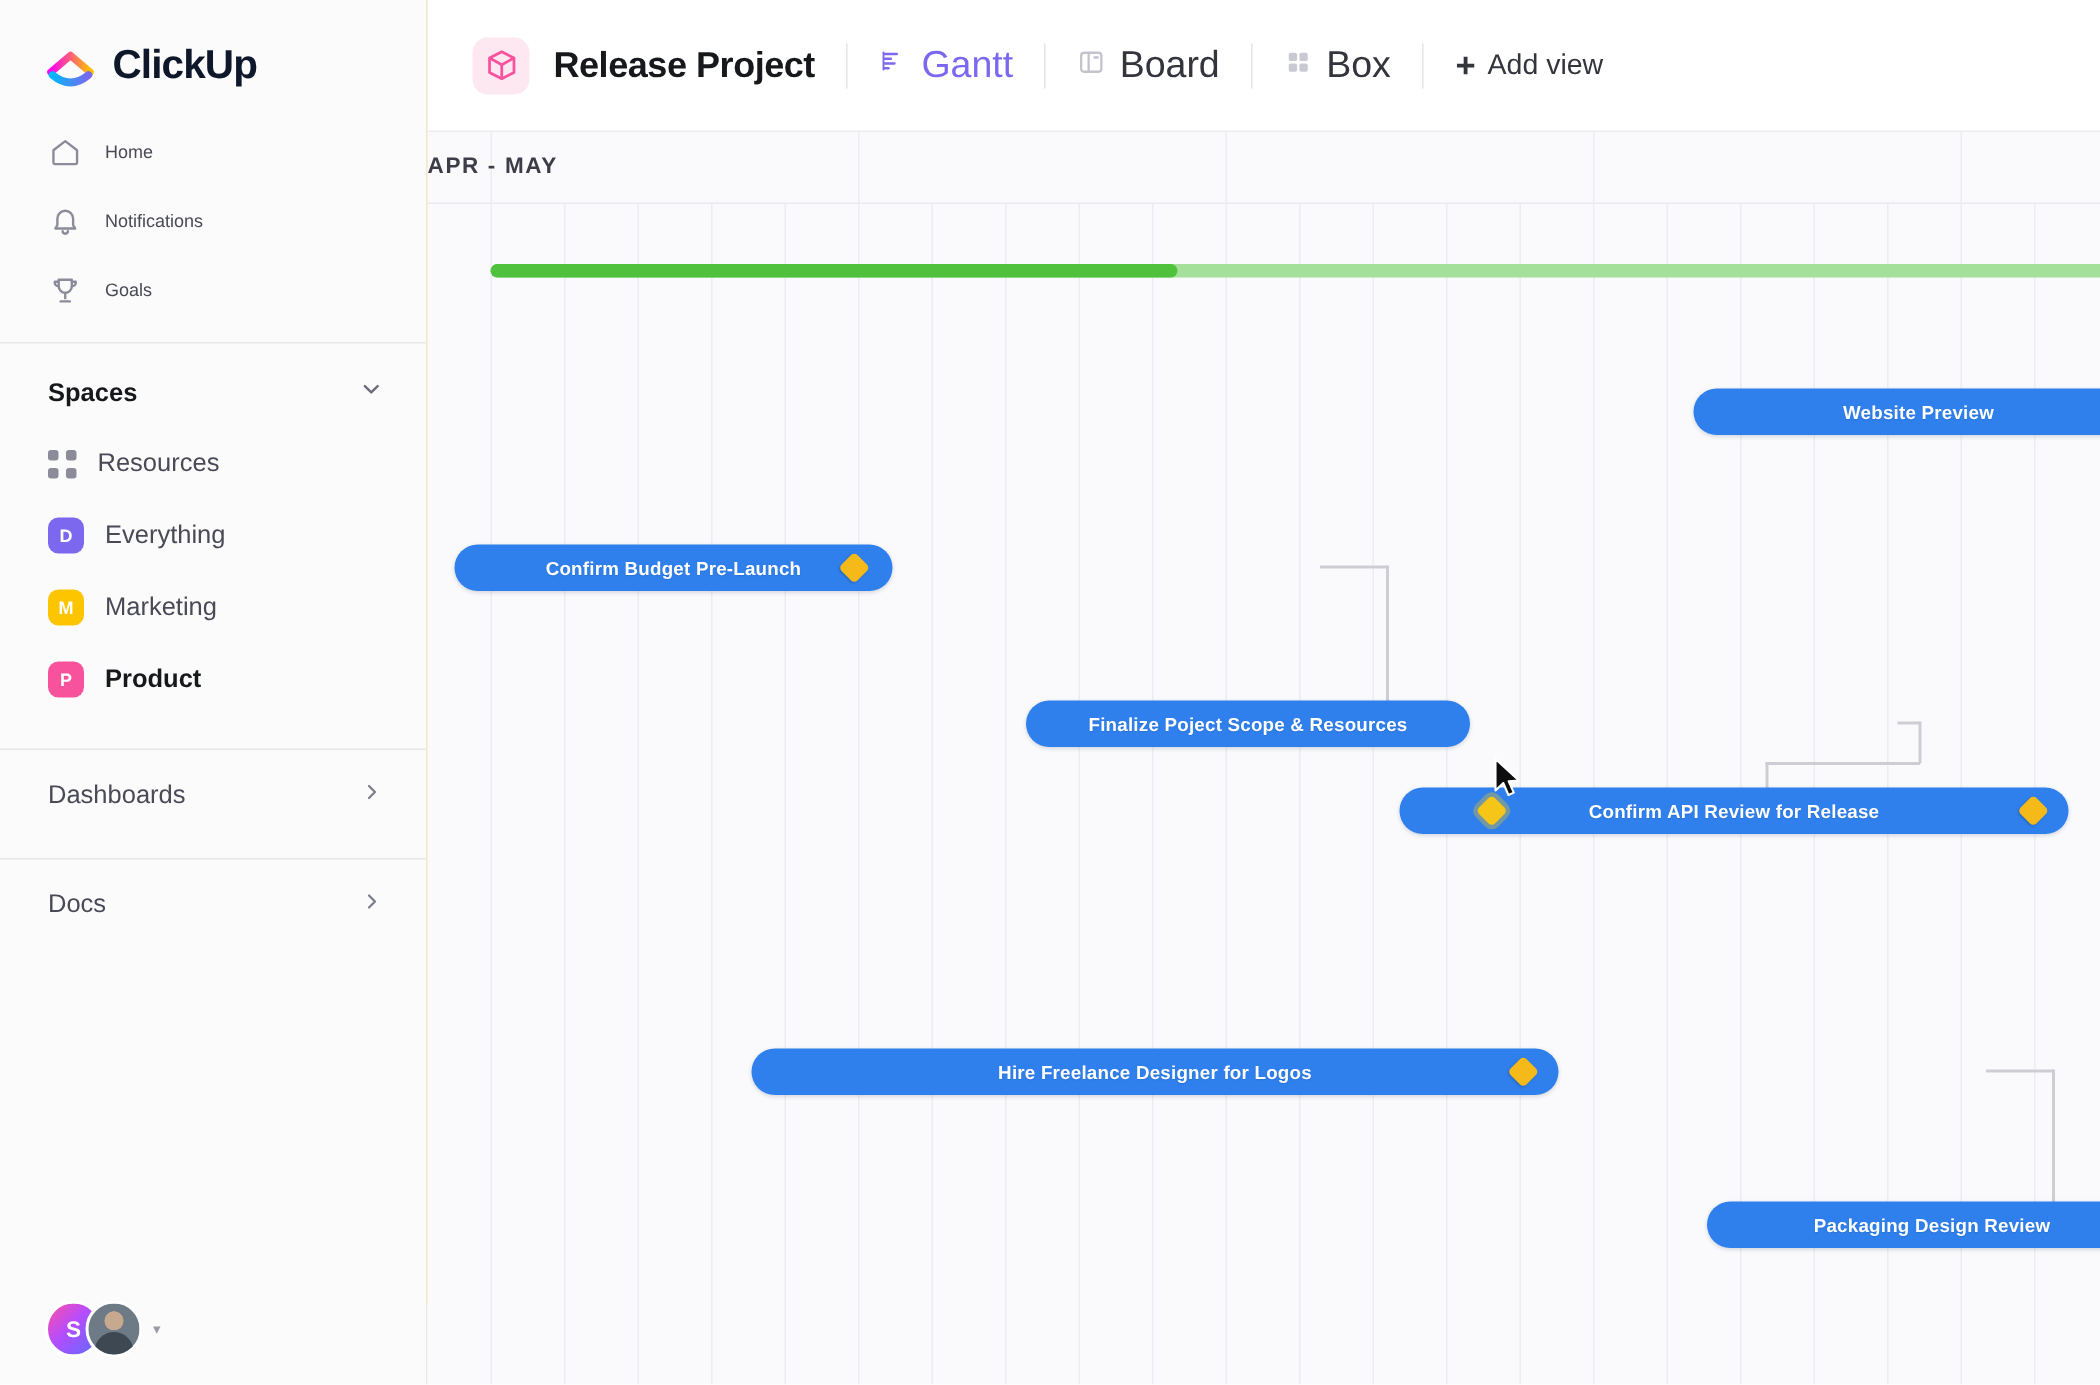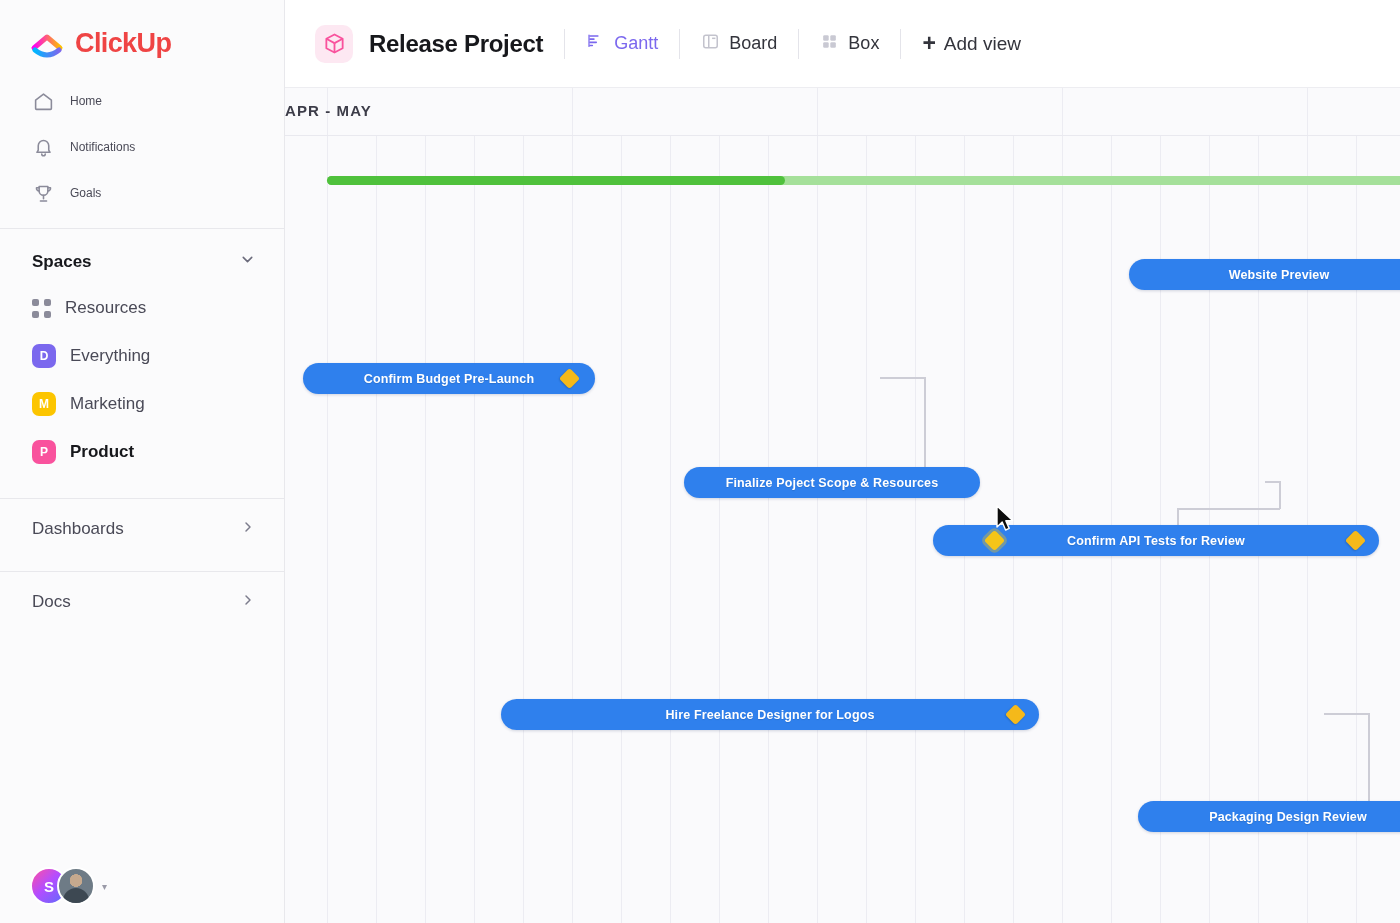--- a/index.html
+++ b/index.html
@@ -16,21 +16,21 @@
   .sidebar {
     width: 285px; height: 923px;
     background: #fbfbfc;
     border-right: 1px solid #e8e8ec;
     position: relative;
     flex: 0 0 285px;
   }
   .brand { display: flex; align-items: center; gap: 11px; padding: 26px 0 0 30px; }
   .brand-logo { width: 34px; height: 34px; position: relative; }
   .brand-name {
-    font-size: 27px; font-weight: bold; color: #ef4444;
+    font-size: 27px; font-weight: bold; color: #0f172a;
     letter-spacing: -0.6px;
   }
   .nav-top { margin-top: 18px; }
   .nav-item {
     display: flex; align-items: center; gap: 16px;
     height: 46px; padding-left: 32px; cursor: pointer;
   }
   .nav-item .ico { width: 22px; height: 22px; display:flex; align-items:center; justify-content:center; }
   .nav-item .txt { font-size: 12px; color: #4a4a57; }
 
@@ -99,21 +99,21 @@
     background: #fde8f2; display:flex; align-items:center; justify-content:center;
     flex: 0 0 38px;
   }
   .proj-title {
     font-size: 24px; font-weight: bold; color: #17181c;
     margin-left: 16px; letter-spacing: -0.3px;
   }
   .vsep { width: 1px; height: 30px; background: #e4e4ea; margin: 0 21px; }
   .view-tab {
     display: flex; align-items: center; gap: 9px;
-    font-size: 18px; color: #33343c; cursor: pointer; white-space: nowrap;
+    font-size: 25px; color: #33343c; cursor: pointer; white-space: nowrap;
   }
   .view-tab.active { color: #7b68ee; }
   .addview { display:flex; align-items:center; gap:8px; font-size:19px; color:#33343c; cursor:pointer; }
   .plus { font-size: 23px; font-weight: bold; line-height: 1; }
 
   
   .gantt {
     position: absolute; left: 0; top: 88px;
     width: 1115px; height: 835px;
     background: #fafafc; overflow: hidden;
@@ -432,21 +432,21 @@
         <div class="task" id="task-2" style="left: 399px; width: 296px; top: 331px;">
           <span class="label">Finalize Poject Scope &amp; Resources</span>
         </div>
 
         <div class="task" id="task-1" style="left: 18px; width: 292px; top: 227px;">
           <span class="label">Confirm Budget Pre-Launch</span>
           <span class="diamond" style="right:18px;"></span>
         </div>
 
         <div class="task" id="task-3" style="left: 648px; width: 446px; top: 389px;">
-          <span class="label">Confirm API Tests for Review</span>
+          <span class="label">Confirm API Review for Release</span>
           <span class="diamond hot" style="left:54px;"></span>
           <span class="diamond" style="right:16px;"></span>
         </div>
 
         <div class="task" id="task-4" style="left: 216px; width: 538px; top: 563px;">
           <span class="label">Hire Freelance Designer for Logos</span>
           <span class="diamond" style="right:16px;"></span>
         </div>
 
         <div class="task" id="task-5" style="left: 853px; width: 300px; top: 665px;">

